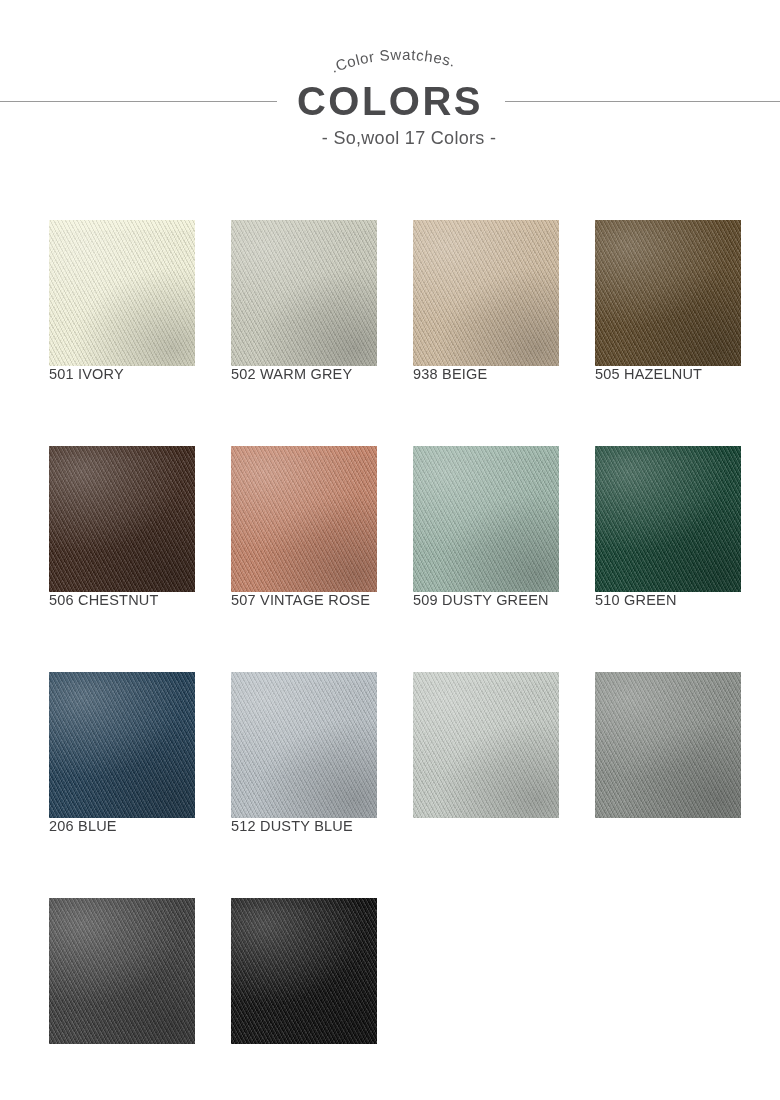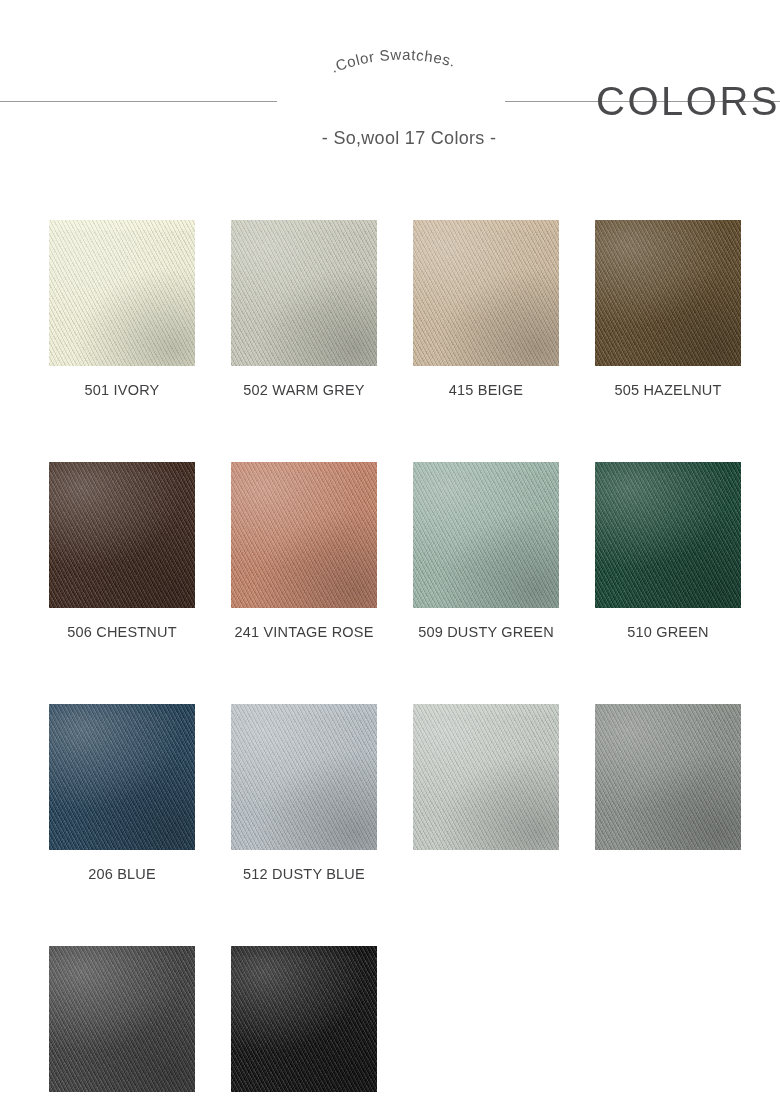--- a/index.html
+++ b/index.html
@@ -49,23 +49,23 @@
     height: 1px;
     background: #9a9a9a;
   }
   .rule.left  { left: 0px;  width: 277px; }
   .rule.right { left: 505px; width: 275px; }
   .main-title {
     position: absolute;
     left: 0;
     top: 0;
     width: 780px;
-    text-align: right;
+    text-align: center;
     font-size: 40px;
-    font-weight: normal;
+    font-weight: bold;
     letter-spacing: 2.5px;
     color: #4a4a4c;
     line-height: 46px;
   }
   .subtitle {
     position: absolute;
     left: 0;
     top: 128px;
     width: 780px;
     text-align: center;
@@ -119,22 +119,20 @@
     transform: translateY(26%);
   }
   .swatch .sheen {
     position: absolute;
     inset: 0;
     background:
       radial-gradient(120% 95% at 22% 18%, rgba(255,255,255,0.22), rgba(255,255,255,0) 58%),
       radial-gradient(110% 90% at 85% 88%, rgba(0,0,0,0.20), rgba(0,0,0,0) 62%);
   }
   .label {
-    margin-top: 16px;
-    text-align: center;
     font-size: 14.5px;
     color: #3f3f41;
     letter-spacing: 0.2px;
     white-space: nowrap;
   }
 </style>
 </head>
 <body>
 
 <div class="header">
@@ -178,21 +176,21 @@
     </div>
     <div class="label">502 WARM GREY</div>
   </div>
 
   <div class="cell">
     <div class="swatch" style="background-color: rgb(204, 184, 157);">
       <div class="tex"></div>
       <div class="tex2"></div>
       <div class="sheen"></div>
     </div>
-    <div class="label">415 BEIGE</div>
+    <div class="label">938 BEIGE</div>
   </div>
 
 
   <div class="cell">
     <div class="swatch" style="background-color: rgb(90, 69, 38);">
       <div class="tex"></div>
       <div class="tex2"></div>
       <div class="sheen"></div>
     </div>
     <div class="label">505 HAZELNUT</div>
@@ -206,21 +204,21 @@
     </div>
     <div class="label">506 CHESTNUT</div>
   </div>
 
   <div class="cell">
     <div class="swatch" style="background-color: rgb(193, 128, 102);">
       <div class="tex"></div>
       <div class="tex2"></div>
       <div class="sheen"></div>
     </div>
-    <div class="label">241 VINTAGE ROSE</div>
+    <div class="label">507 VINTAGE ROSE</div>
   </div>
 
 
   <div class="cell">
     <div class="swatch" style="background-color: rgb(154, 179, 167);">
       <div class="tex"></div>
       <div class="tex2"></div>
       <div class="sheen"></div>
     </div>
     <div class="label">509 DUSTY GREEN</div>

